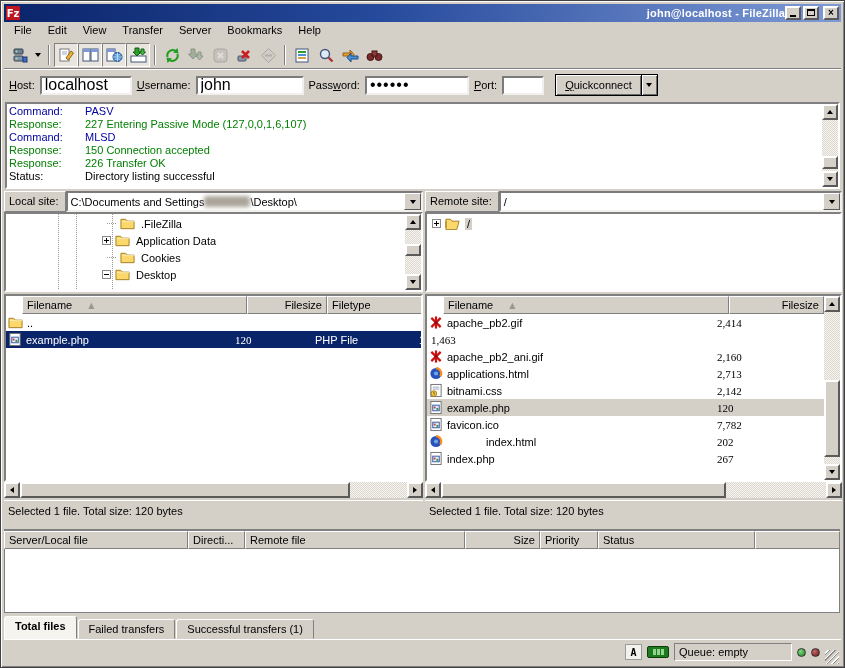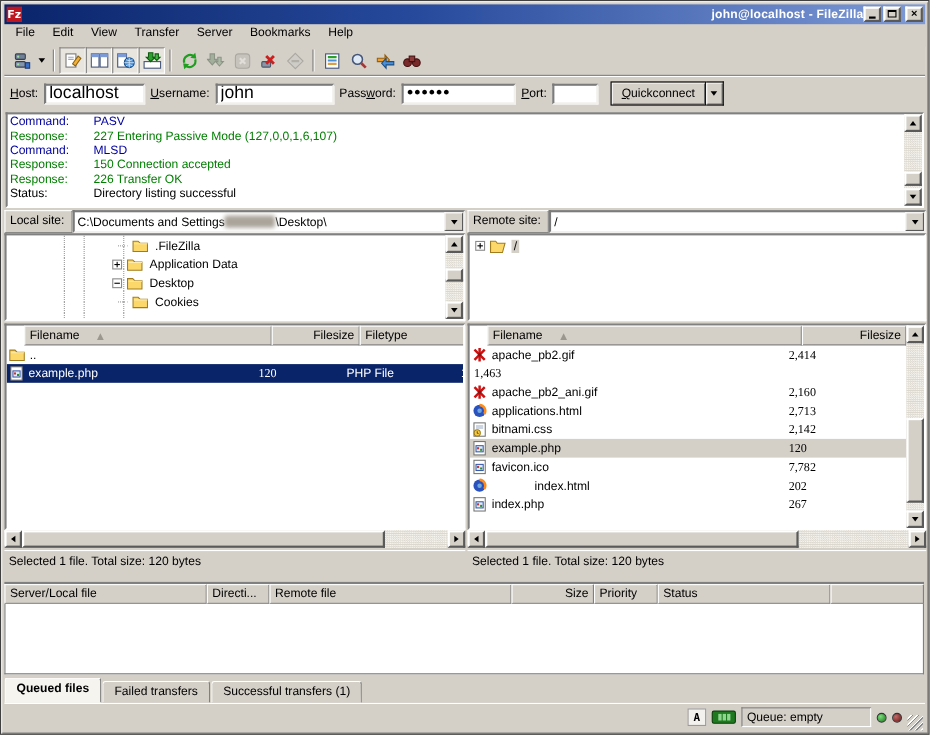--- a/index.html
+++ b/index.html
@@ -448,40 +448,40 @@
           <span class="expander plus"></span>
         <span class="ticon">
             <svg width="15" height="13" viewBox="0 0 16 13">
               <path d="M1 2h5l2 2h7v8H1z" fill="#fcd76a" stroke="#a07c1e"></path>
               <path d="M2 4.5h13" stroke="#ffecae"></path>
             </svg>
           </span>
         <span class="t-label">Application Data</span>
       </div>
       <div class="tree-row">
+        <span class="t-ind"></span>
+          <span class="dotstub"></span>
+        <span class="ticon">
+            <svg width="15" height="13" viewBox="0 0 16 13">
+              <path d="M1 2h5l2 2h7v8H1z" fill="#fcd76a" stroke="#a07c1e"></path>
+              <path d="M2 4.5h13" stroke="#ffecae"></path>
+            </svg>
+          </span>
+        <span class="t-label">Cookies</span>
+      </div>
+      <div class="tree-row">
         <span class="t-ind" style="width:96px;"></span>
           <span class="expander"></span>
         <span class="ticon">
             <svg width="15" height="13" viewBox="0 0 16 13">
               <path d="M1 2h5l2 2h7v8H1z" fill="#fcd76a" stroke="#a07c1e"></path>
               <path d="M2 4.5h13" stroke="#ffecae"></path>
             </svg>
           </span>
         <span class="t-label">Desktop</span>
-      </div>
-      <div class="tree-row">
-        <span class="t-ind"></span>
-          <span class="dotstub"></span>
-        <span class="ticon">
-            <svg width="15" height="13" viewBox="0 0 16 13">
-              <path d="M1 2h5l2 2h7v8H1z" fill="#fcd76a" stroke="#a07c1e"></path>
-              <path d="M2 4.5h13" stroke="#ffecae"></path>
-            </svg>
-          </span>
-        <span class="t-label">Cookies</span>
       </div>
     </div>
     <div class="vscroll">
       <span class="sb-btn sb-up">
           <span class="tri-u"></span>
         </span>
       <span class="sb-thumb" style="top:30px;height:12px;"></span>
       <span class="sb-btn sb-down">
           <span class="tri-d"></span>
         </span>
@@ -760,21 +760,21 @@
         <span>Priority</span>
       </span>
     <span class="hcell" style="width:157px;">
         <span>Status</span>
       </span>
     <span class="hcell fill"></span>
   </div>
   <div class="queuebody"></div>
 
   <div class="tabsrow">
-    <span class="tab active">Queued files</span>
+    <span class="tab active">Total files</span>
     <span class="tab">Failed transfers</span>
     <span class="tab">Successful transfers (1)</span>
   </div>
 
   <div class="statusbar">
     <span class="ascii-badge">A</span>
     <span class="speed-badge">
         <i></i>
         <i></i>
         <i></i>

